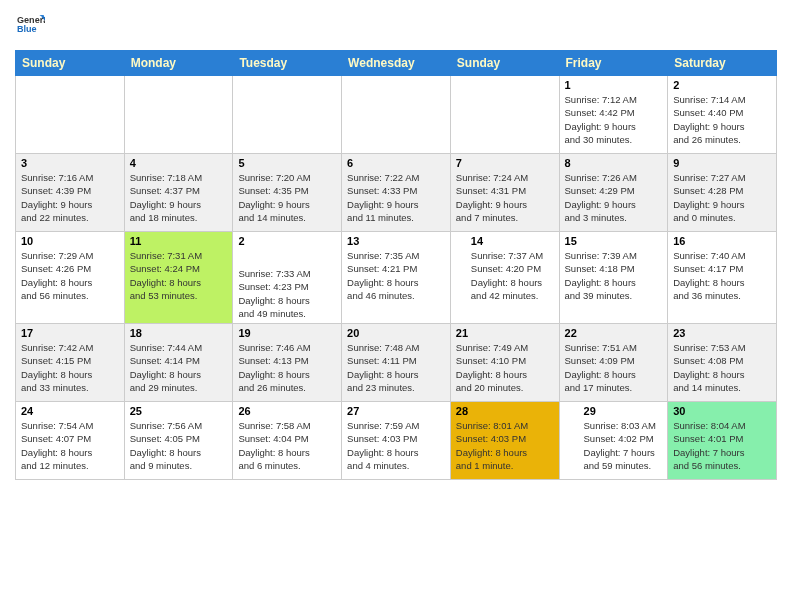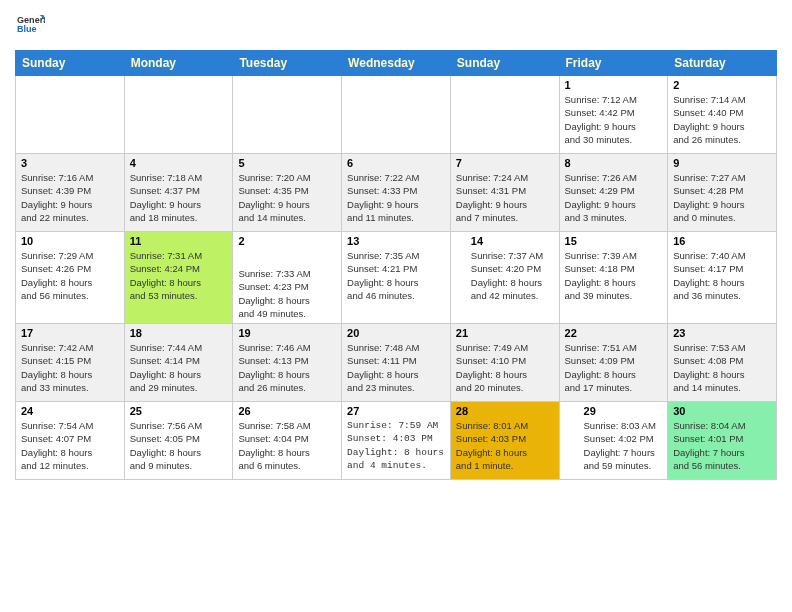--- a/index.html
+++ b/index.html
@@ -309,21 +309,21 @@
           </td>
           <td style="background: rgb(255, 255, 255);">
             <div class="day-num">26</div>
             <div class="day-info" style="white-space: pre-line;">Sunrise: 7:58 AM
 Sunset: 4:04 PM
 Daylight: 8 hours
 and 6 minutes.</div>
           </td>
           <td style="background: rgb(255, 255, 255);">
             <div class="day-num">27</div>
-            <div class="day-info" style="white-space: pre-line; font-family: Liberation Mono, monospace;">Sunrise: 7:59 AM
+            <div class="day-info" style="white-space: pre-line;">Sunrise: 7:59 AM
 Sunset: 4:03 PM
 Daylight: 8 hours
 and 4 minutes.</div>
           </td>
           <td style="background: #eab308;">
             <div class="day-num">28</div>
             <div class="day-info" style="white-space: pre-line;">Sunrise: 8:01 AM
 Sunset: 4:03 PM
 Daylight: 8 hours
 and 1 minute.</div>

